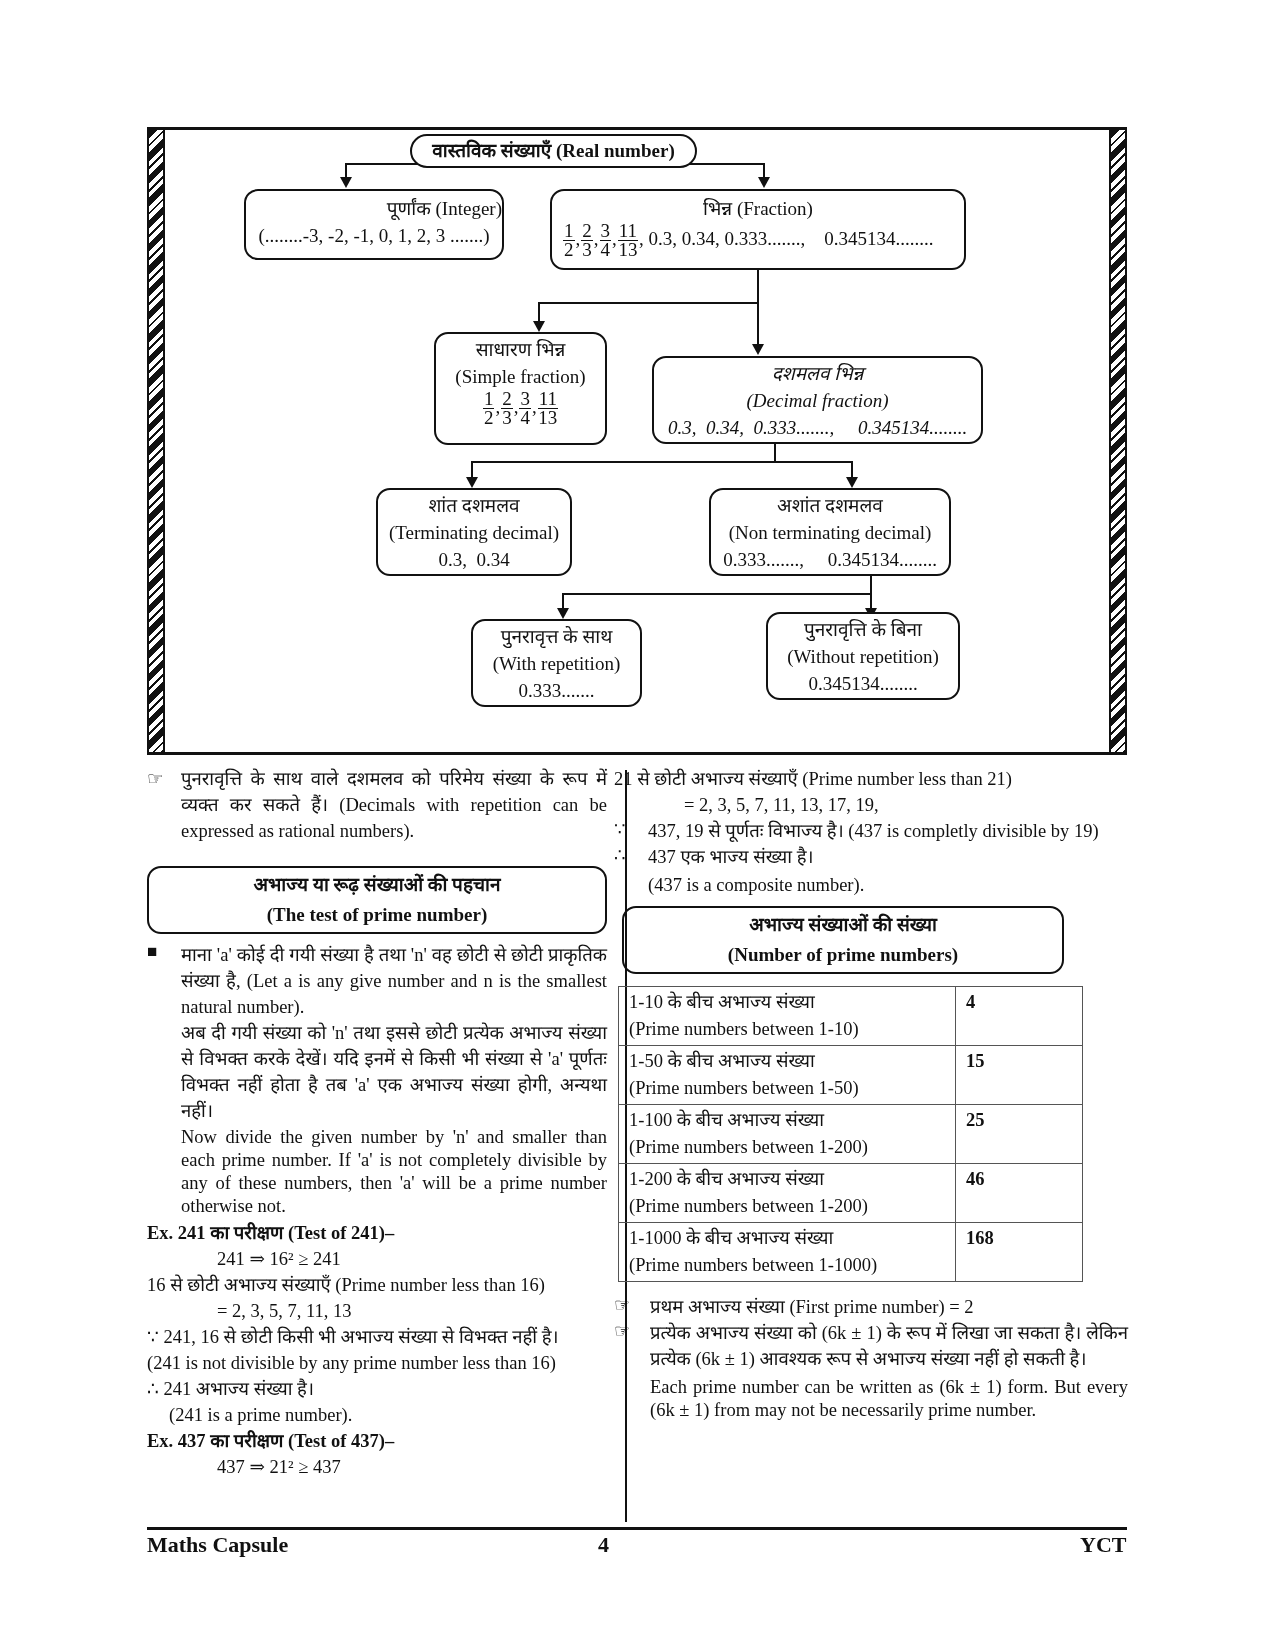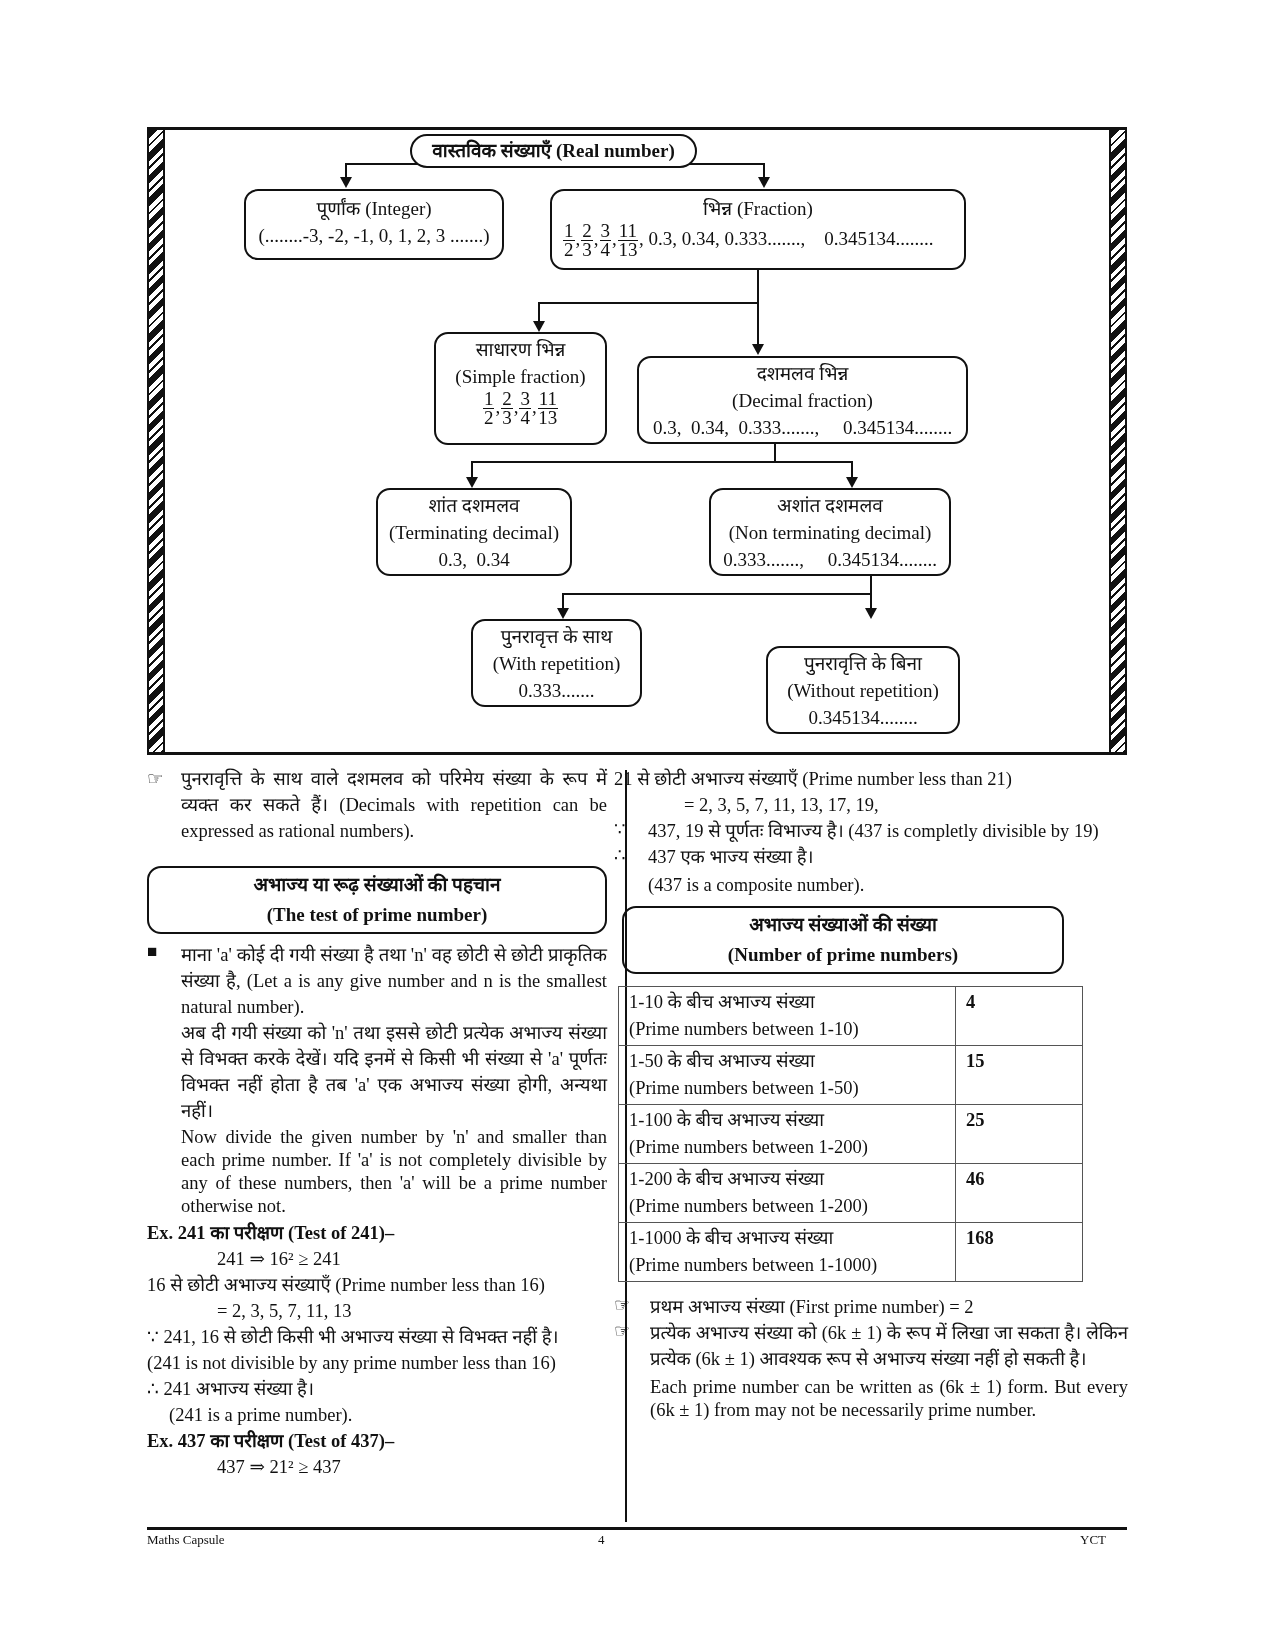--- a/index.html
+++ b/index.html
@@ -35,42 +35,42 @@
   .boxed-title { border: 2px solid #111; border-radius: 14px; text-align: center; font-weight: bold; line-height: 30px; font-size: 19px; padding: 2px 0; }
   .bold { font-weight: bold; }
   .ineq-box { border: 1.5px solid #111; padding: 0 3px; font-weight: bold; }
   .indent3 { padding-left: 70px; }
 
   table.primes { border-collapse: collapse; width: 465px; margin-left: -6px; }
   table.primes td { border: 1.5px solid #555; vertical-align: top; padding: 2px 10px; line-height: 27px; font-size: 18.5px; }
   table.primes td.count { font-weight: bold; width: 127px; }
 
   .footer-rule { position: absolute; left: 147px; top: 1527px; width: 980px; height: 3px; background: #111; }
-  .footer { position: absolute; top: 1532px; font-weight: normal; font-size: 13px; }
+  .footer { position: absolute; top: 1532px; font-weight: bold; font-size: 22px; }
 </style>
 </head>
 <body>
 
 <div class="frame">
   <div class="border-strip left"></div>
   <div class="border-strip right"></div>
 </div>
 
 <div class="line" style="left:345px;top:163px;width:420px;height:2px;"></div>
 <div class="line" style="left:345px;top:163px;width:2px;height:14px;"></div>
 <div class="arrow" style="left:340px;top:177px;"></div>
 <div class="line" style="left:763px;top:163px;width:2px;height:14px;"></div>
 <div class="arrow" style="left:758px;top:177px;"></div>
 
 <div class="node root" style="left:410px;top:134px;width:287px;height:34px;">
   <span>वास्तविक संख्याएँ (Real number)</span>
 </div>
 
 <div class="node" style="left:244px;top:189px;width:260px;height:71px;">
-  <div style="margin-top:4px;">पूर्णांक (Integer)</div>
+  <div style="margin-top:4px;text-align:right;">पूर्णांक (Integer)</div>
   <div>(........-3, -2, -1, 0, 1, 2, 3 .......)</div>
 </div>
 
 <div class="node" style="left:550px;top:189px;width:416px;height:81px;">
   <div style="margin-top:4px;">भिन्न (Fraction)</div>
   <div style="line-height:22px;white-space:nowrap;text-align:left;padding-left:10px;">
     <span class="frac"><span class="num">1</span><span>2</span></span>,<span class="frac"><span class="num">2</span><span>3</span></span>,<span class="frac"><span class="num">3</span><span>4</span></span>,<span class="frac"><span class="num">11</span><span>13</span></span><span style="white-space:pre;">, 0.3, 0.34, 0.333......., </span>&nbsp;&nbsp;&nbsp;<span>0.345134........</span>
   </div>
 </div>
 
@@ -82,21 +82,21 @@
 <div class="arrow" style="left:752px;top:344px;"></div>
 
 <div class="node" style="left:434px;top:332px;width:173px;height:113px;">
   <div style="margin-top:2px;">साधारण भिन्न</div>
   <div>(Simple fraction)</div>
   <div style="line-height:22px;">
     <span class="frac"><span class="num">1</span><span>2</span></span>,<span class="frac"><span class="num">2</span><span>3</span></span>,<span class="frac"><span class="num">3</span><span>4</span></span>,<span class="frac"><span class="num">11</span><span>13</span></span>
   </div>
 </div>
 
-<div class="node" style="left:637px;top:356px;width:331px;height:88px;">
+<div class="node" style="left:652px;top:356px;width:331px;height:88px;font-style:italic;">
   <div style="margin-top:2px;">दशमलव भिन्न</div>
   <div>(Decimal fraction)</div>
   <div style="white-space:pre;">0.3,  0.34,  0.333.......,     0.345134........</div>
 </div>
 
 <div class="line" style="left:774px;top:444px;width:2px;height:18px;"></div>
 <div class="line" style="left:471px;top:461px;width:382px;height:2px;"></div>
 <div class="line" style="left:471px;top:461px;width:2px;height:17px;"></div>
 <div class="arrow" style="left:466px;top:477px;"></div>
 <div class="line" style="left:851px;top:461px;width:2px;height:17px;"></div>
@@ -120,21 +120,21 @@
 <div class="arrow" style="left:557px;top:608px;"></div>
 <div class="line" style="left:870px;top:593px;width:2px;height:16px;"></div>
 <div class="arrow" style="left:865px;top:608px;"></div>
 
 <div class="node" style="left:471px;top:619px;width:171px;height:88px;">
   <div style="margin-top:2px;">पुनरावृत्त के साथ</div>
   <div>(With repetition)</div>
   <div>0.333.......</div>
 </div>
 
-<div class="node" style="left:766px;top:646px;width:194px;height:88px;">
+<div class="node" style="left:766px;top:612px;width:194px;height:88px;">
   <div style="margin-top:2px;">पुनरावृत्ति के बिना</div>
   <div>(Without repetition)</div>
   <div>0.345134........</div>
 </div>
 
 <div class="col-divider"></div>
 
 <div class="col-left">
   <p class="txt hanging" style="margin-top:-4px;">
     <span class="bullet">☞</span>

